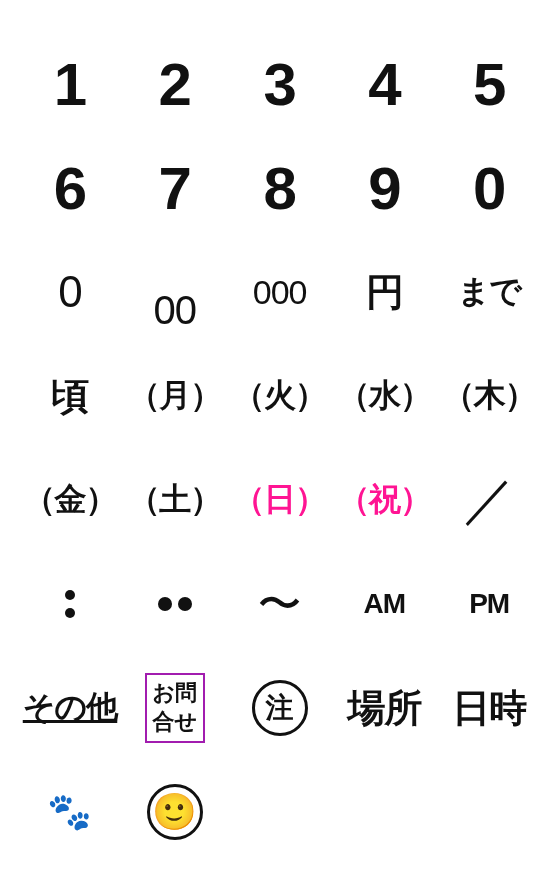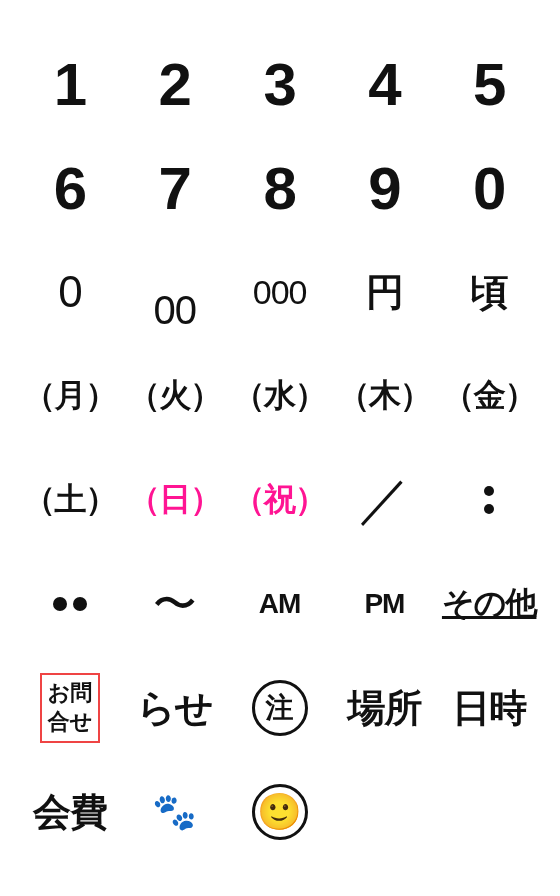--- a/index.html
+++ b/index.html
@@ -105,21 +105,21 @@
 
     .big-dot {
       width: 14px;
       height: 14px;
       background: #111;
       border-radius: 50%;
     }
 
     
     .box-label {
-      border: 2px solid #ef4444;
+      border: 2px solid #a21caf;
       padding: 4px 6px;
       font-size: 22px;
       font-weight: 700;
       font-family: 'MS Gothic', 'Meiryo', sans-serif;
       text-align: center;
       line-height: 1.3;
       color: #111;
     }
 
     
@@ -215,20 +215,23 @@
   </div>
   <div class="cell">
     <span class="cell-text medium" style="font-size:40px; font-weight:300; font-family:'Arial',sans-serif;margin-top:36px;">00</span>
   </div>
   <div class="cell">
     <span class="cell-text medium" style="font-size:34px; font-weight:300; font-family:'Arial',sans-serif;">000</span>
   </div>
   <div class="cell">
     <span class="cell-text kanji">円</span>
   </div>
+  <div class="cell">
+    <span class="cell-text kanji" style="font-size:32px;">まで</span>
+  </div>
 
   <div class="cell">
     <span class="cell-text kanji">頃</span>
   </div>
   <div class="cell">
     <span class="cell-text kanji-day">（月）</span>
   </div>
   <div class="cell">
     <span class="cell-text kanji-day">（火）</span>
   </div>
@@ -277,34 +280,28 @@
     <span class="cell-text am-pm">PM</span>
   </div>
 
   <div class="cell">
     <span class="cell-text kanji" style="font-size:32px;text-decoration:underline;">その他</span>
   </div>
   <div class="cell">
     <div class="box-label">お問<br>合せ</div>
   </div>
   <div class="cell">
-    <span class="cell-text kanji">らせ</span>
-  </div>
-  <div class="cell">
     <div class="circle-label">注</div>
   </div>
 
   <div class="cell">
     <span class="cell-text kanji">場所</span>
   </div>
   <div class="cell">
     <span class="cell-text kanji">日時</span>
-  </div>
-  <div class="cell">
-    <span class="cell-text kanji">会費</span>
   </div>
   <div class="cell">
     <span class="paw-print">🐾</span>
   </div>
   <div class="cell">
     <div class="smile-face">
       <span class="smile-face-inner">🙂</span>
     </div>
   </div>
 

